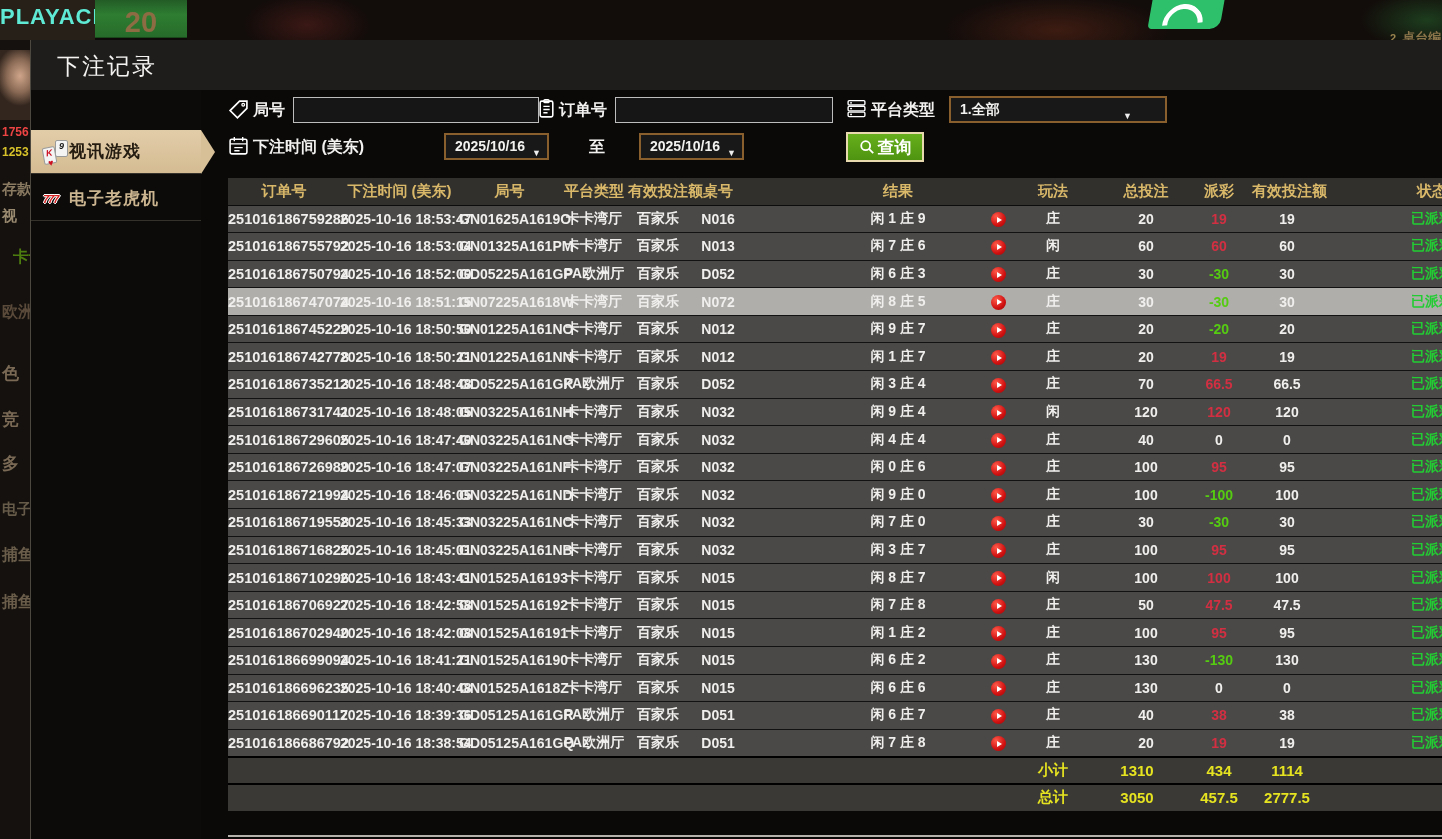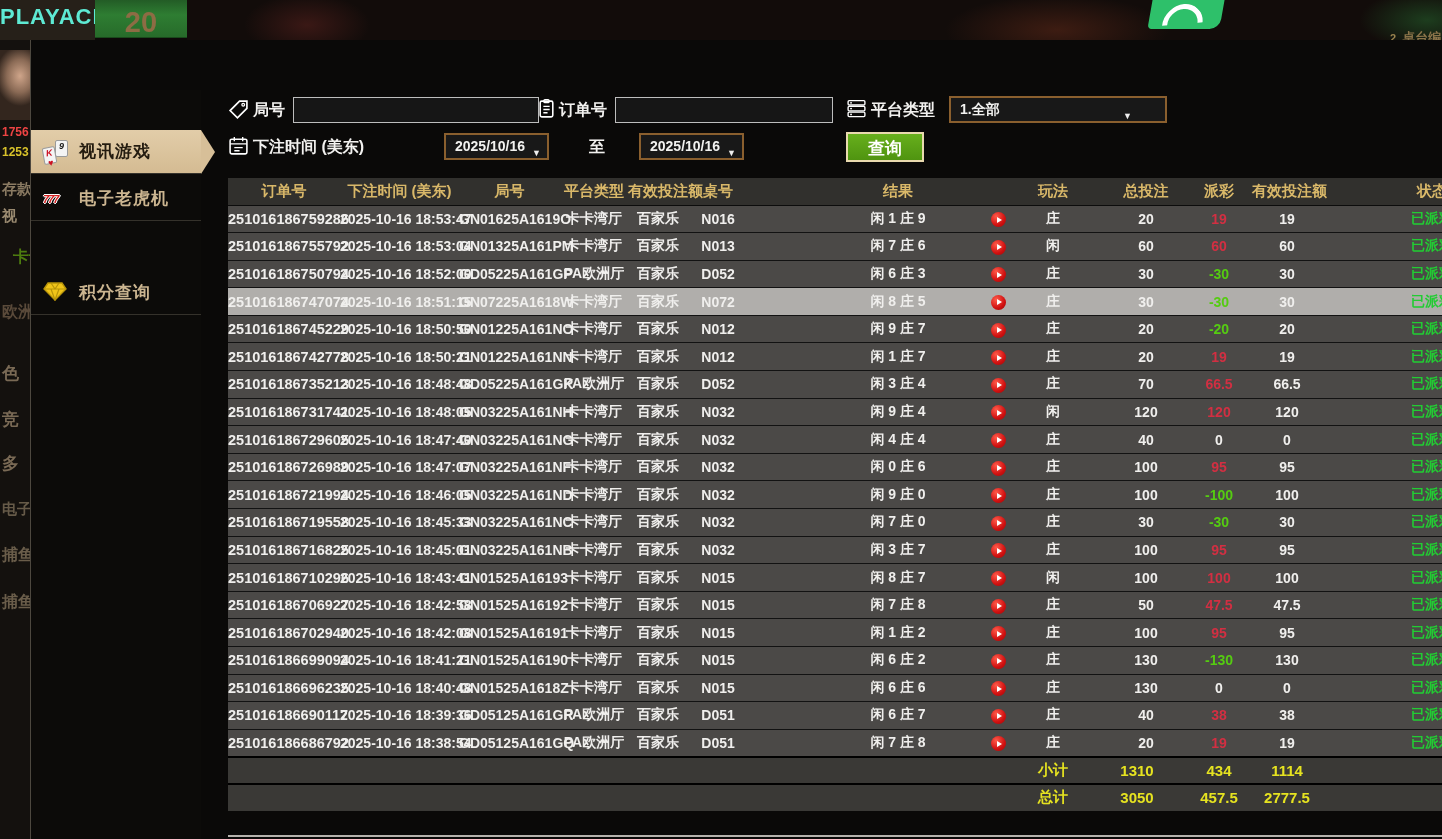--- a/index.html
+++ b/index.html
@@ -44,21 +44,21 @@
     border-left:1px solid #4d483f; z-index:10; }
   #modal-title { position:absolute; left:0; top:0; width:100%; height:50px; background:#1e1d1b; }
   #modal-title span { position:absolute; left:26px; top:11px; font-size:23px; color:#f4f3f1; letter-spacing:2px; }
 
   
   #sidebar { position:absolute; left:0; top:50px; width:170px; height:749px; background:#0c0b09; }
   .side-item { position:absolute; left:0; width:170px; height:44px; cursor:pointer;
     display:flex; align-items:center; padding-left:12px; border-bottom:1px solid #35322b; }
   .side-item .lbl { font-size:17px; font-weight:bold; color:#cdb astronom; }
   .side-item .lbl { color:#cdb astronom; }
-  .side-item .lbl { color:#cbb590; margin-left:10px; letter-spacing:1px; }
+  .side-item .lbl { color:#cbb590; margin-left:0; letter-spacing:1px; }
   .side-item.active { background:linear-gradient(#e2cda9,#d4bb92); }
   .side-item.active .lbl { color:#241c10; }
   .side-item.active::after { content:""; position:absolute; right:-14px; top:0;
     border-top:22px solid transparent; border-bottom:22px solid transparent; border-left:14px solid #d7bf98; }
   .sicon { position:relative; width:26px; height:24px; flex:0 0 26px; }
   
   .mini-card { position:absolute; width:13px; height:17px; background:#f4f4f4; border-radius:2px;
     border:1px solid #9a9a9a; font-weight:bold; font-size:9px; line-height:10px; text-align:center; }
   .mini-card.back { right:1px; top:0; color:#1a1a1a; }
   .mini-card.front { left:0; bottom:0; transform:rotate(-10deg); color:#cc1122; }
@@ -78,21 +78,21 @@
   
   .flabel { font-size:16px; font-weight:bold; color:#f2f1ef; white-space:nowrap; }
   .ficon { width:21px; height:21px; }
   .tinput { background:#161616; border:1px solid #bdbdbd; height:26px; color:#eee;
     font-size:14px; padding:0 6px; outline:none; }
   .dropbox { background:#181818; border:2px solid #8a5f2e; height:27px; color:#f2f2f0;
     font-weight:bold; font-size:14px; line-height:23px; padding-left:9px; cursor:pointer; }
   .dropbox .car { position:absolute; font-size:9px; color:#eee; top:7px; }
   #btn-search { left:815px; top:92px; width:78px; height:30px; background:linear-gradient(#67af1c,#4f9410);
     border:2px solid #e9d9ae; color:#fff; font-weight:bold; font-size:17px; cursor:pointer;
-    display:flex; align-items:center; justify-content:center; gap:3px;flex-direction:column; }
+    display:flex; align-items:center; justify-content:center; gap:3px; }
 
   
   #table-wrap { position:absolute; left:197px; top:138px; width:1215px; height:659px;
     overflow:hidden; border-bottom:2px solid #b5b2ac; }
   table { border-collapse:collapse; table-layout:fixed; width:1314px; }
   th { height:27px; background:#31302d; color:#d9b869; font-size:15px; font-weight:bold;
     border-bottom:1px solid #0c0c0c; white-space:nowrap; }
   td { height:27.6px; background:#4b4947; color:#f0efed; font-size:14px; font-weight:bold;
     text-align:center; border-bottom:1px solid #121212; white-space:nowrap; overflow:visible; }
   tr.hl td { background:#b0aeab; }
@@ -135,41 +135,35 @@
       <span class="bgm" style="top: 322px; color: rgb(122, 106, 85); font-size: 17px;">色</span>
       <span class="bgm" style="top: 368px; color: rgb(122, 106, 85); font-size: 17px;">竞</span>
       <span class="bgm" style="top: 412px; color: rgb(122, 106, 85); font-size: 17px;">多</span>
       <span class="bgm" style="top: 460px; color: rgb(102, 90, 72); font-size: 15px;">电子游戏</span>
       <span class="bgm" style="top: 505px; color: rgb(106, 93, 74); font-size: 16px;">捕鱼王</span>
       <span class="bgm" style="top: 552px; color: rgb(106, 93, 74); font-size: 16px;">捕鱼大师</span>
     </div>
 </div>
 
 <div id="modal" class="abs">
+  <div id="modal-title">
+    <span>下注记录</span>
+  </div>
 
   <div id="sidebar">
     <div class="side-item active" style="top:40px;">
       <span class="sicon">
         <i class="mini-card back">9</i>
           <i class="mini-card front">K<br>♥</i>
       </span>
       <span class="lbl">视讯游戏</span>
     </div>
     <div class="side-item" style="top:87px;">
       <span class="sicon"><span class="icon-777">777</span></span>
       <span class="lbl">电子老虎机</span>
-    </div>
-    <div class="side-item" style="top:181px;">
-      <span class="sicon">
-        <svg width="24" height="20" viewBox="0 0 24 20">
-            <path d="M5 2h14l4 6-11 11L1 8z" fill="#f0c419" stroke="#b8950a" stroke-width="1.4"></path>
-            <path d="M8 2l4 6 4-6M1 8h22M8 8l4 11 4-11" stroke="#b8950a" stroke-width="1.2" fill="none"></path>
-          </svg>
-      </span>
-      <span class="lbl">积分查询</span>
     </div>
   </div>
 
   <svg class="abs ficon" style="left:197px;top:59px;" viewBox="0 0 20 20">
     <path d="M11 2h7v7l-9 9-7-7z" fill="none" stroke="#fff" stroke-width="1.6"></path>
       <circle cx="14.5" cy="5.5" r="1.3" fill="none" stroke="#fff" stroke-width="1.2"></circle>
   </svg>
   <span class="abs flabel" style="left:222px;top:60px;">局号</span>
   <input class="abs tinput" style="left: 262px; top: 57px; width: 246px;" value="">
 

